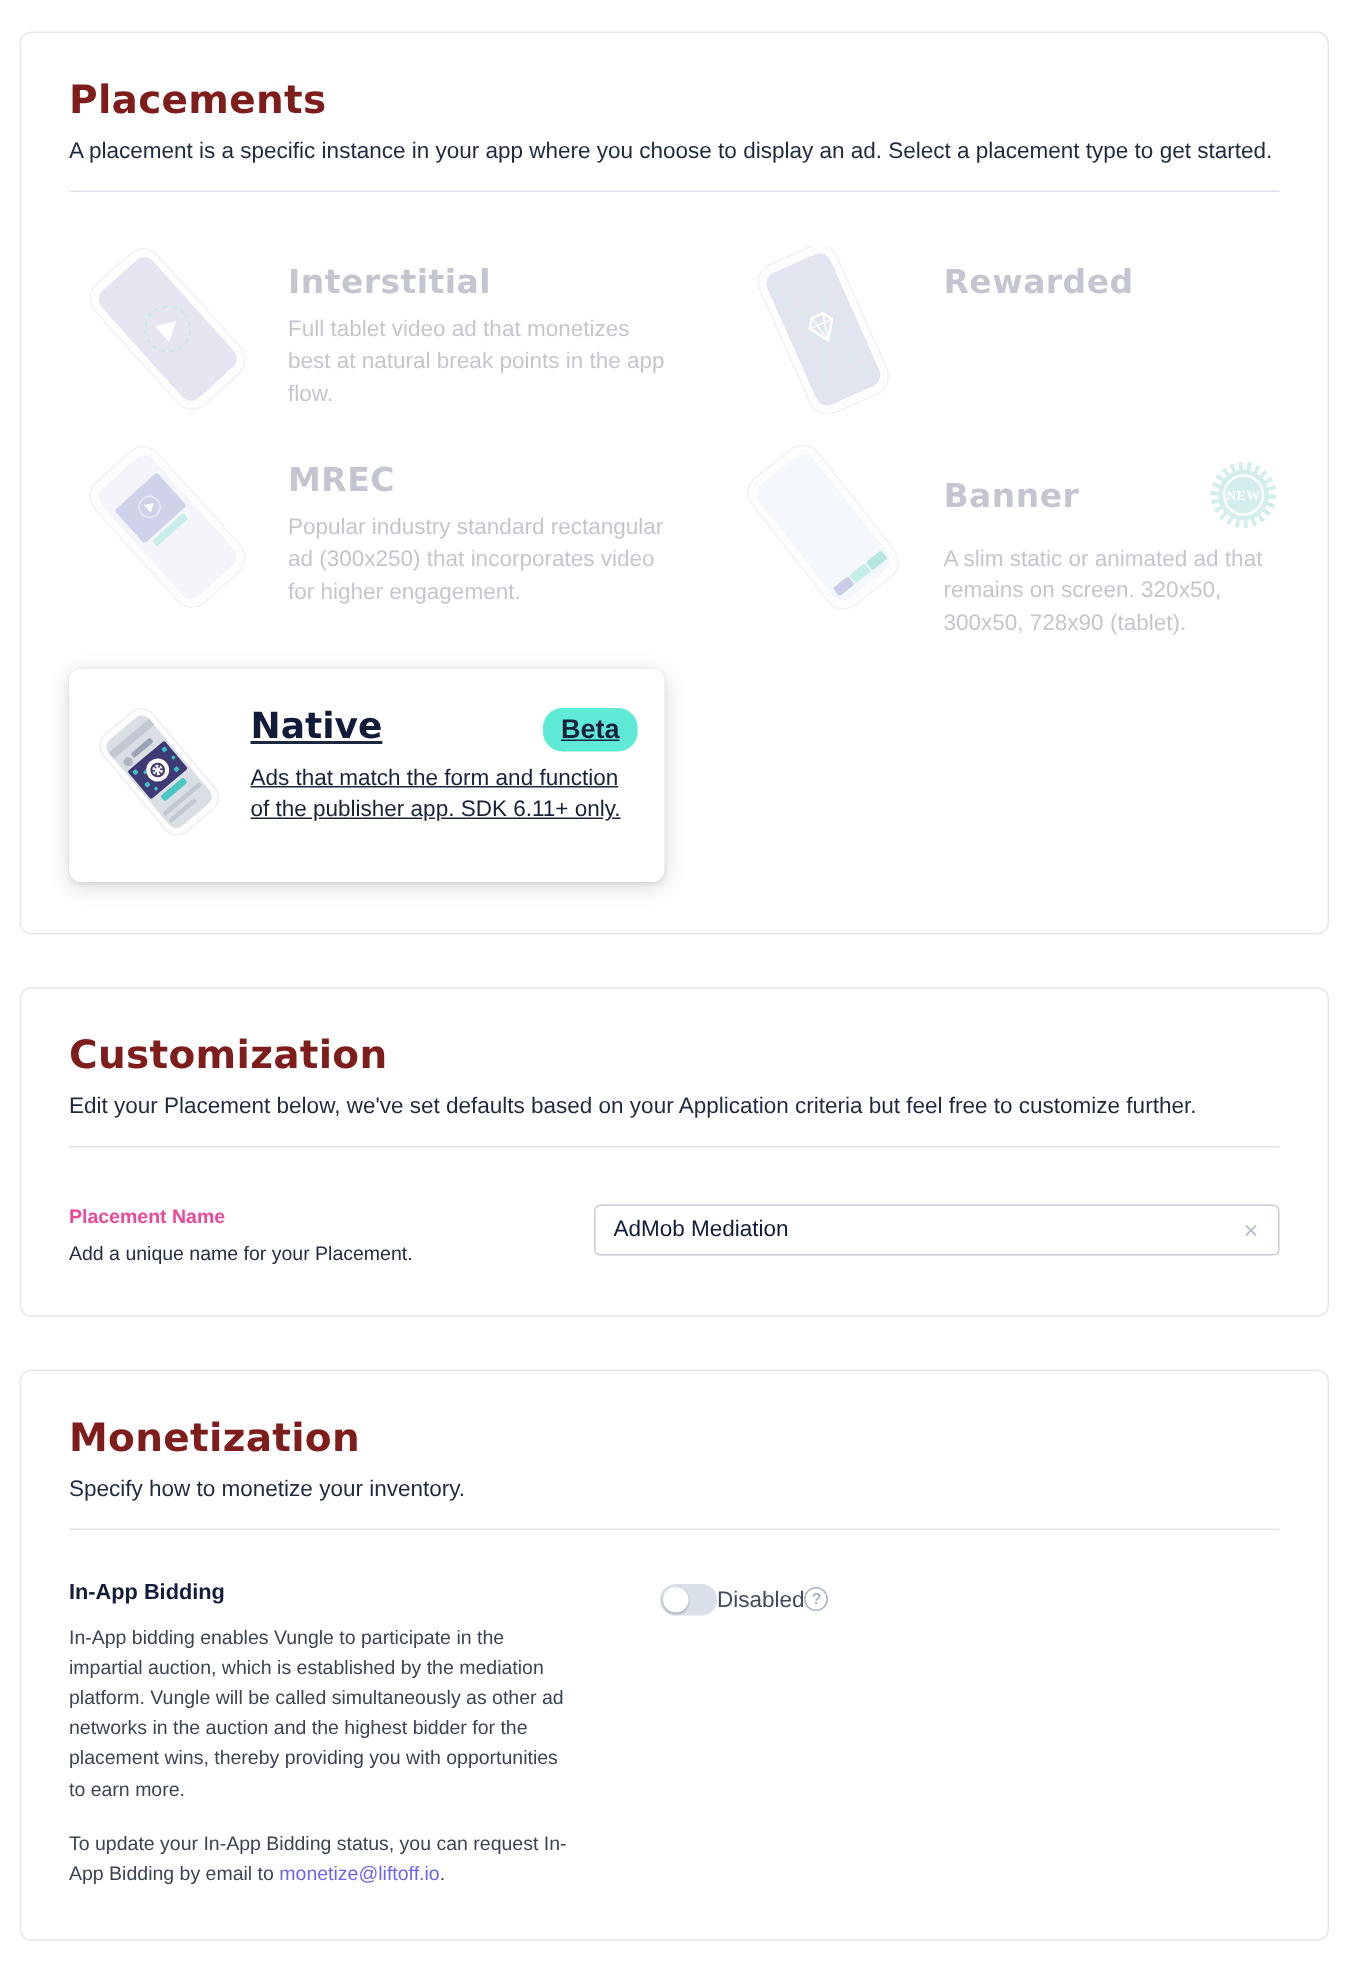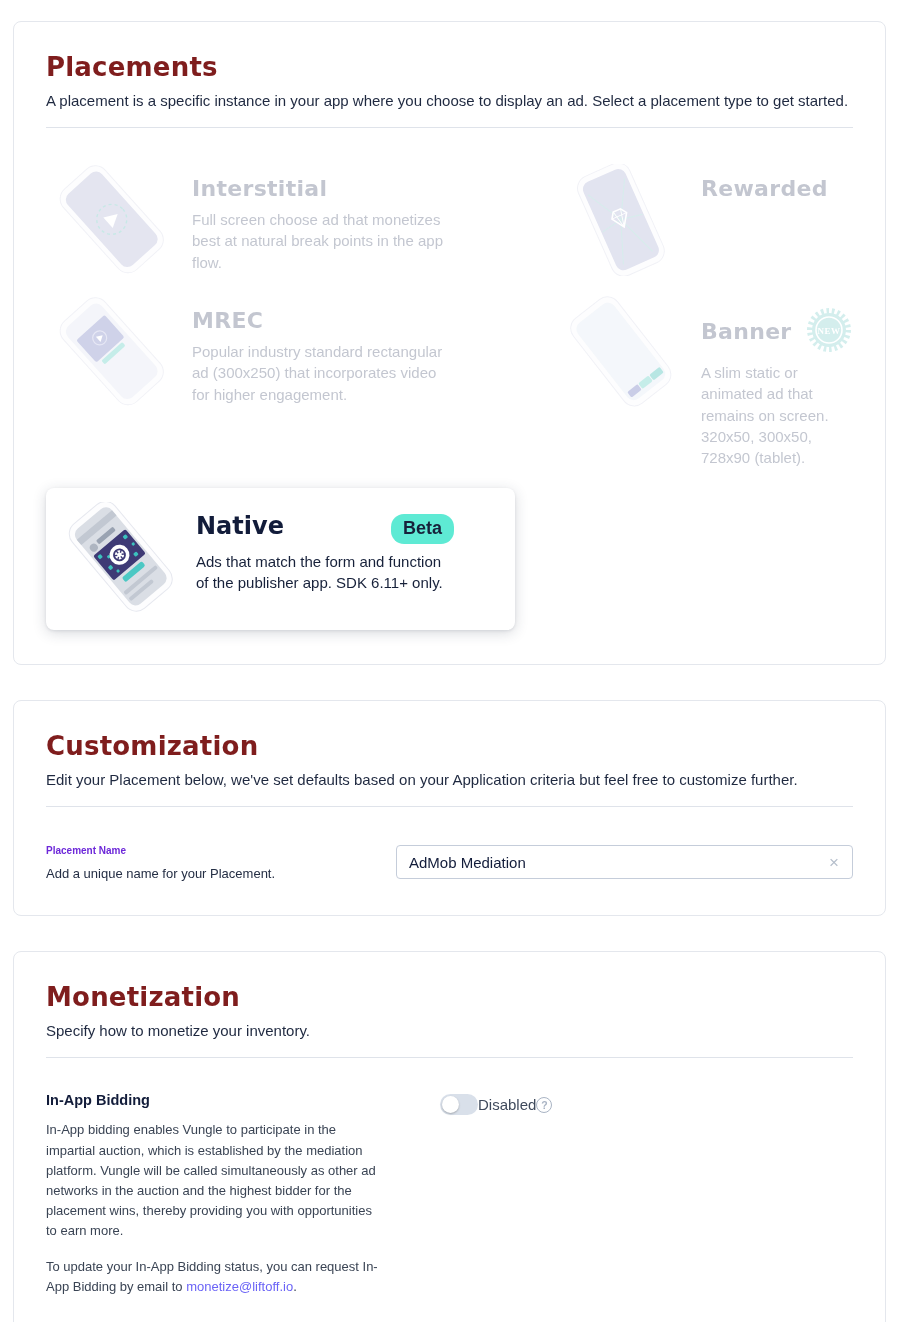--- a/index.html
+++ b/index.html
@@ -48,39 +48,39 @@
   .type-desc {
     margin-top:8px; font-size:15px; line-height:1.42; color:#b9bdc8;
   }
   .title-row { display:flex; align-items:center; }
 
   
   .native-card {
     grid-column:1; display:flex; gap:14px; align-items:flex-start;
     background:#fff; border-radius:8px; padding:14px 18px 18px 12px;
     box-shadow:0 3px 14px rgba(40,48,72,.18), 0 1px 3px rgba(40,48,72,.10);
-    width:469px; cursor:pointer;
+    width:397px; cursor:pointer;text-decoration:underline;
   }
   .native-card .type-text { padding-top:6px; max-width:258px; }
   .native-title {
     font-family:"DejaVu Sans", sans-serif;
     font-size:24px; font-weight:700; color:#121c3a;
   }
   .native-desc { margin-top:8px; font-size:15px; line-height:1.38; color:#17213a; }
   .beta-badge {
     margin-left:auto; background:#5eead4; color:#17213a;
     font-size:18px; font-weight:700; border-radius:13px;
     padding:4px 12px; line-height:1.2; margin-top:6px;
   }
   .new-badge-svg { margin-left:auto; margin-top:-2px; flex:none; }
 
   
   .field-row { display:flex; margin-top:38px; align-items:flex-start; }
   .field-label-col { width:350px; }
-  .field-label { font-size:10px; font-weight:700; color:#6d28d9; }
+  .field-label { font-size:13px; font-weight:700; color:#ec4899; }
   .field-help { margin-top:10px; font-size:13px; color:#242e44; }
   .field-input-col { flex:1; position:relative; }
   .text-input {
     width:100%; height:34px; border:1px solid #c5cdda; border-radius:4px;
     font-size:15px; color:#121c3a; padding:0 34px 0 12px;
     font-family:"Liberation Sans", sans-serif; outline:none; background:#fff;
   }
   .clear-x {
     position:absolute; right:10px; top:9px; width:18px; height:18px;
     color:#b6bfcc; font-size:17px; line-height:18px; text-align:center;
@@ -128,21 +128,21 @@
           <rect x="38" y="2" width="56" height="108" rx="13" fill="#fdfdfe" stroke="#e9eaf2"></rect>
           <rect x="43" y="8" width="46" height="96" rx="8" fill="#d5d7e9"></rect>
           <circle cx="66" cy="56" r="15" fill="none" stroke="#a9dcd8" stroke-width="1.4" stroke-dasharray="3 3"></circle>
           <path d="M61 49 L74 56 L61 63 Z" fill="#ffffff"></path>
         </g>
       </svg>
       <div class="type-text">
         <div class="title-row">
           <span class="type-title">Interstitial</span>
         </div>
-        <p class="type-desc">Full screen choose ad that monetizes best at natural break points in the app flow.</p>
+        <p class="type-desc">Full tablet video ad that monetizes best at natural break points in the app flow.</p>
       </div>
     </div>
 
     <div class="type-item faded">
       <svg class="phone" width="130" height="112" viewBox="0 0 130 112">
         <g transform="rotate(-24 65 56)" opacity=".75">
           <rect x="38" y="2" width="56" height="108" rx="13" fill="#fdfdfe" stroke="#e9eaf2"></rect>
           <rect x="43" y="8" width="46" height="96" rx="8" fill="#d2d4e8"></rect>
           <g stroke="#bfe4e1" stroke-width="1">
             <line x1="66" y1="56" x2="46" y2="20"></line>

